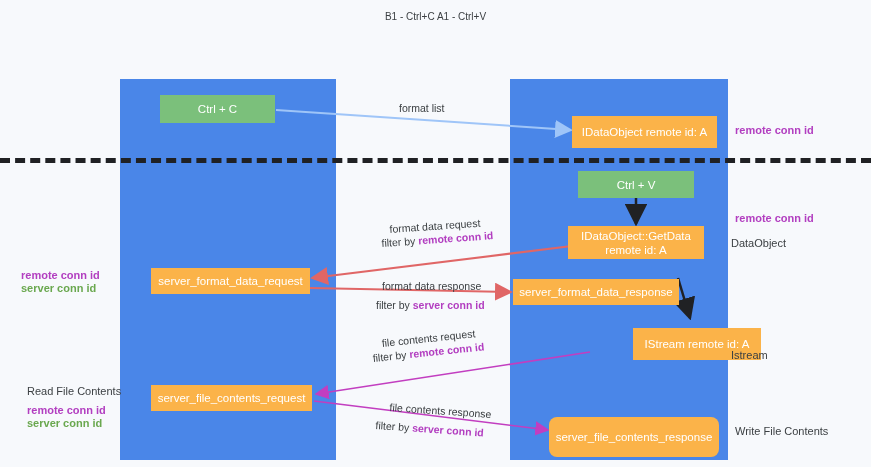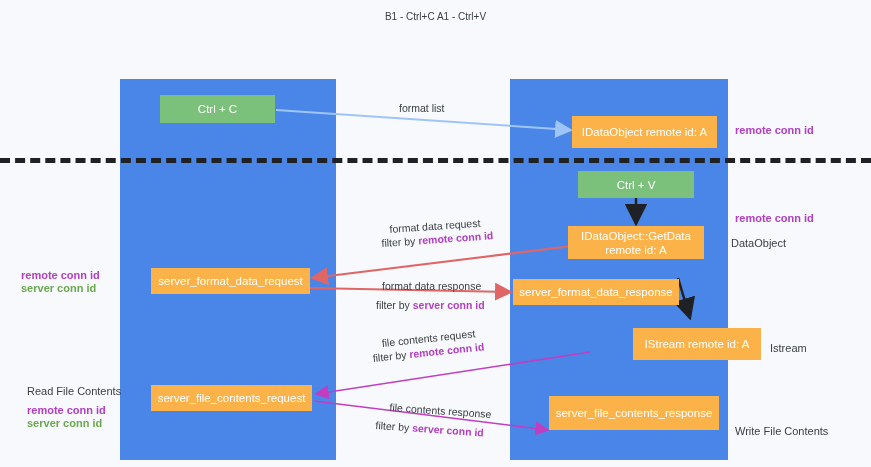--- a/index.html
+++ b/index.html
@@ -149,40 +149,40 @@
 
   <div class="node orange" style="left:151px; top:268px; width:159px; height:26px;">server_format_data_request</div>
 
   <div class="node orange" style="left:513px; top:279px; width:166px; height:26px;">server_format_data_response</div>
 
   <div class="node orange" style="left:589px; top:328px; width:128px; height:32px;margin-left:44px;">IStream
 remote id: A</div>
 
   <div class="node orange" style="left:151px; top:385px; width:161px; height:26px;">server_file_contents_request</div>
 
-  <div class="node orange" style="left:549px; top:396px; width:170px; height:34px;">server_file_contents_response</div>
+  <div class="node orange" style="left:549px; top:417px; width:170px; height:40px;border-radius:8px;">server_file_contents_response</div>
 
   <div class="edge-label" style="left:399px; top:101px;">format list</div>
 
   <div class="edge-label rot" style="left:389px; top:222px; transform: rotate(-4deg);">format data request</div>
   <div class="edge-label rot" style="left:381px; top:236px; transform: rotate(-4deg);"><span>filter by </span><b class="p">remote conn id</b></div>
 
   <div class="edge-label" style="left:382px; top:273px;margin-top:6px;">format data response</div>
   <div class="edge-label" style="left:376px; top:298px;"><span>filter by </span><b class="p">server conn id</b></div>
 
   <div class="edge-label rot" style="left:381px; top:336px; transform: rotate(-6deg);">file contents request</div>
   <div class="edge-label rot" style="left:372px; top:351px; transform: rotate(-6deg);"><span>filter by </span><b class="p">remote conn id</b></div>
 
   <div class="edge-label rot" style="left:390px; top:400px; transform: rotate(4deg);">file contents response</div>
   <div class="edge-label rot" style="left:376px; top:418px; transform: rotate(4deg);"><span>filter by </span><b class="p">server conn id</b></div>
 
   <div class="side-label purple" style="left:735px; top:123px;">remote conn id</div>
   <div class="side-label purple" style="left:735px; top:211px;">remote conn id</div>
   <div class="side-label plain" style="left:731px; top:236px;">DataObject</div>
-  <div class="side-label plain" style="left:731px; top:341px;margin-left:39px;">Istream</div>
+  <div class="side-label plain" style="left:731px; top:348px;">Istream</div>
   <div class="side-label plain" style="left:735px; top:424px;">Write File Contents</div>
 
   <div class="side-label purple" style="left:21px; top:268px;">remote conn id</div>
   <div class="side-label green-t" style="left:21px; top:281px;">server conn id</div>
 
   <div class="side-label plain" style="left:27px; top:384px;">Read File Contents</div>
   <div class="side-label purple" style="left:27px; top:403px;">remote conn id</div>
   <div class="side-label green-t" style="left:27px; top:416px;">server conn id</div>
 
 </div>

